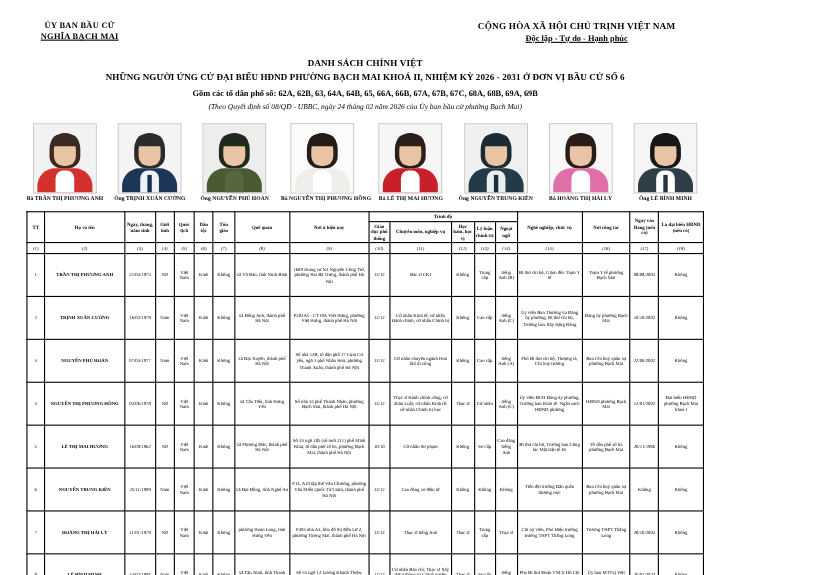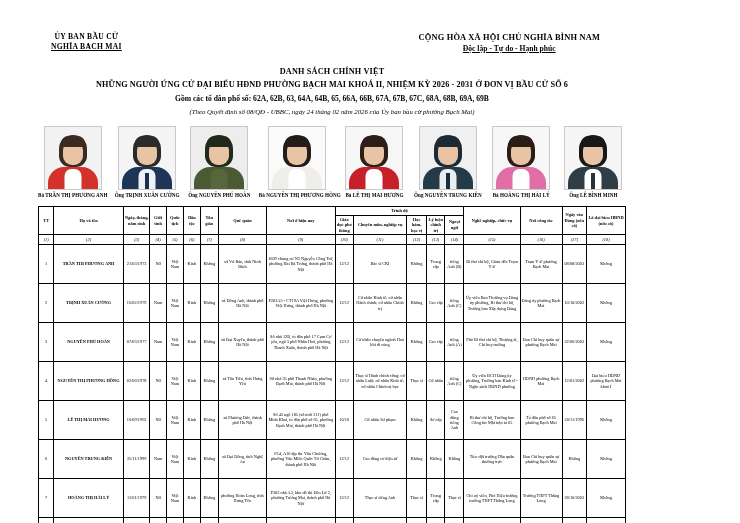--- a/index.html
+++ b/index.html
@@ -6,21 +6,21 @@
     margin: 0; padding: 0;
     background: #ffffff;
   }
   body {
     width: 740px; height: 523px;
     font-family: "Liberation Serif", "DejaVu Serif", serif;
     color: #000;
     overflow: hidden;
     position: relative;
   }
-  .page { width: 664px; height: 523px; padding: 16px; box-sizing: border-box; }
+  .page { width: 664px; height: 523px; padding: 2px; box-sizing: border-box; }
 
   
   .topbar {
     display: flex; justify-content: space-between;
     padding: 16px 30px 0 35px;
   }
   .org-block { text-align: center; line-height: 1.35; }
   .org-line1 { font-size: 7.6px; font-weight: bold; letter-spacing: .3px; }
   .org-line2 { font-size: 7.6px; font-weight: bold; letter-spacing: .3px; }
   .org-line2 u { text-decoration: underline; }
@@ -125,21 +125,21 @@
 <body>
 
 <div class="page">
 
   <div class="topbar">
     <div class="org-block">
       <div class="org-line1">ỦY BAN BẦU CỬ</div>
       <div class="org-line2"><u>NGHĨA BẠCH MAI</u></div>
     </div>
     <div class="nation-block">
-      <div class="nation-line1">CỘNG HÒA XÃ HỘI CHỦ NGHĨA BÌNH NAM</div>
+      <div class="nation-line1">CỘNG HÒA XÃ HỘI CHỦ TRỊNH VIỆT NAM</div>
       <div class="nation-line2"><u>Độc lập - Tự do - Hạnh phúc</u></div>
     </div>
   </div>
 
   <div class="titleblock">
     <div class="t1">DANH SÁCH CHÍNH VIỆT</div>
     <div class="t2">NHỮNG NGƯỜI ỨNG CỬ ĐẠI BIỂU HĐND PHƯỜNG BẠCH MAI KHOÁ II, NHIỆM KỲ 2026 - 2031 Ở ĐƠN VỊ BẦU CỬ SỐ 6</div>
     <div class="t3">Gồm các tổ dân phố số: 62A, 62B, 63, 64A, 64B, 65, 66A, 66B, 67A, 67B, 67C, 68A, 68B, 69A, 69B</div>
     <div class="t4">(Theo Quyết định số 08/QĐ - UBBC, ngày 24 tháng 02 năm 2026 của Ủy ban bầu cử phường Bạch Mai)</div>
   </div>

